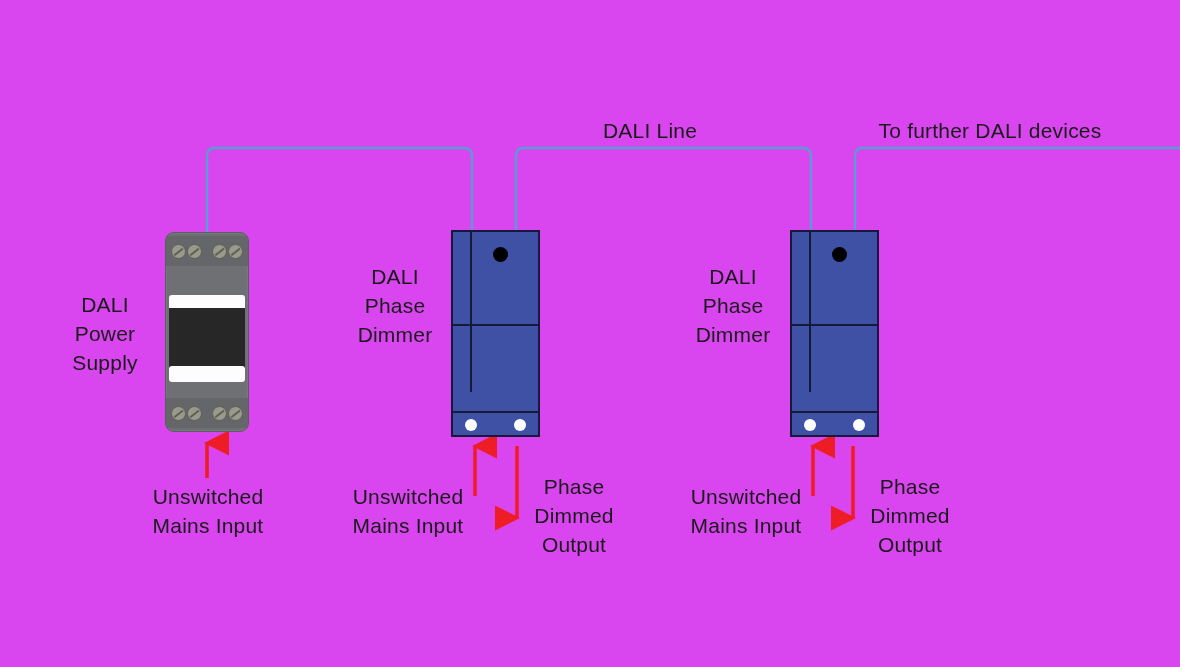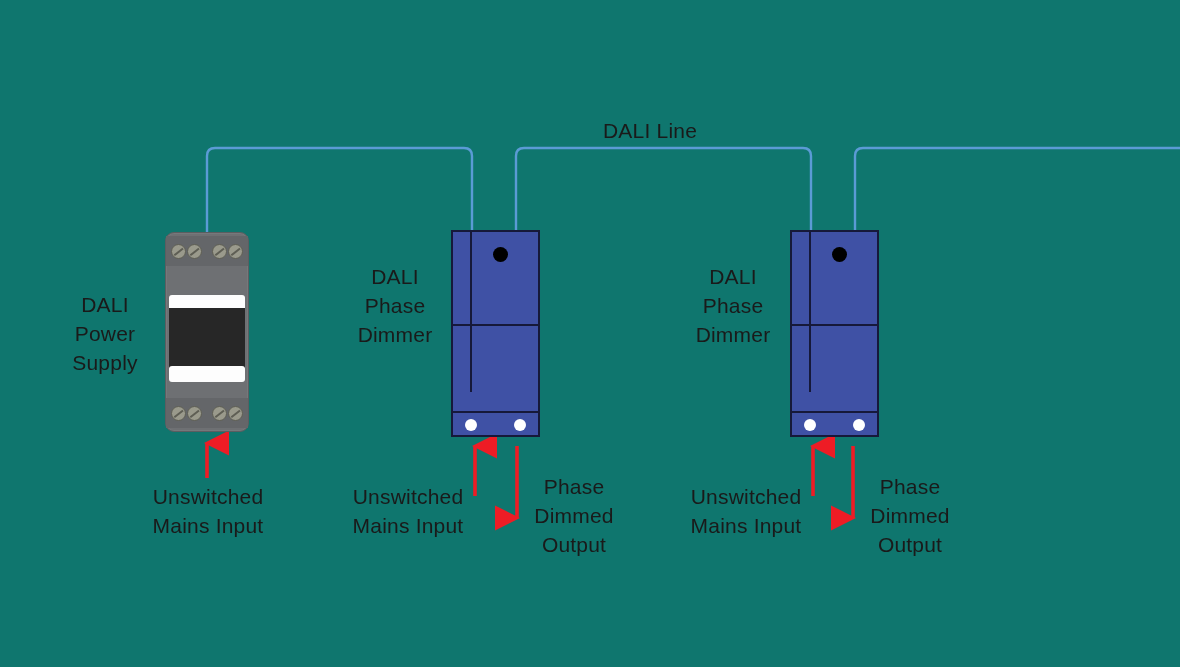--- a/index.html
+++ b/index.html
@@ -8,21 +8,21 @@
     padding: 0;
     background: #ffffff;
   }
   body {
     font-family: "Liberation Sans", sans-serif;
   }
   #stage {
     position: relative;
     width: 1180px;
     height: 667px;
-    background: #0f766e;
+    background: #d946ef;
     overflow: hidden;
   }
   #wire-layer {
     position: absolute;
     left: 0;
     top: 0;
     width: 1180px;
     height: 667px;
     pointer-events: none;
   }
@@ -214,20 +214,21 @@
     <div class="dimmer-hline" style="top:92px;"></div>
     <div class="dimmer-dot" style="left:40px; top:15px;"></div>
     <div class="dimmer-footer">
       <span class="foot-hole" style="left:12px;"></span>
       <span class="foot-hole" style="right:12px;"></span>
     </div>
   </div>
 
   <div class="label nowrap" style="left:538px; top:116px; width:224px;">DALI Line</div>
 
+  <div class="label nowrap" style="left:845px; top:116px; width:290px;">To further DALI devices</div>
 
   <div class="label" style="left:40px; top:290px; width:130px;">DALI
 Power
 Supply</div>
 
   <div class="label" style="left:330px; top:262px; width:130px;">DALI
 Phase
 Dimmer</div>
 
   <div class="label" style="left:668px; top:262px; width:130px;">DALI

